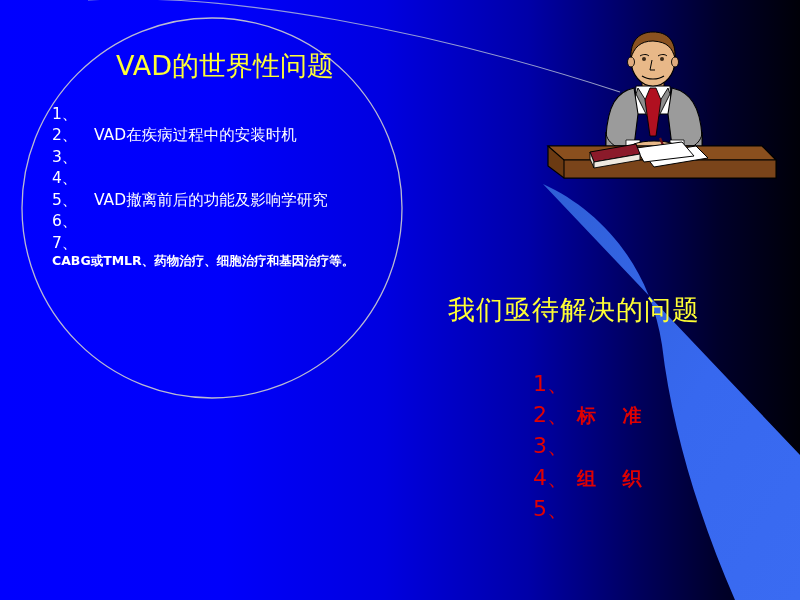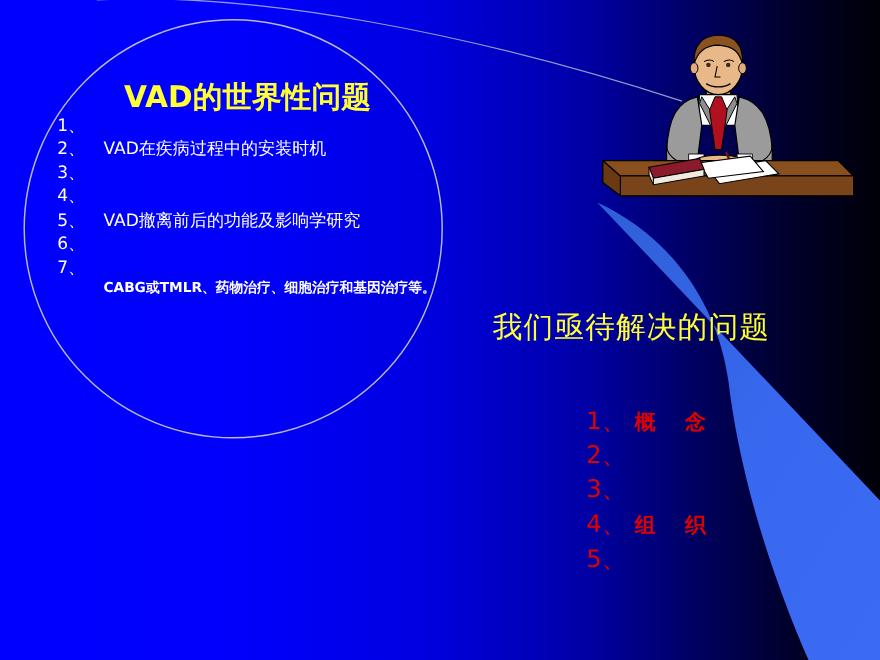--- a/index.html
+++ b/index.html
@@ -26,26 +26,26 @@
   }
 
   
   .left-panel {
     position: absolute;
     left: 0; top: 0;
     width: 430px; height: 420px;
   }
   .left-title {
     position: absolute;
-    left: 60px; top: 75px;
+    left: 60px; top: 52px;
     width: 330px;
     text-align: center;
     color: #ffff33;
     font-size: 27px;
-    font-weight: bold;
+    font-weight: normal;
     letter-spacing: 0px;
     line-height: 1.05;
     white-space: nowrap;
     font-family: "DejaVu Sans", "Liberation Sans", sans-serif;
   }
   .left-list {
     position: absolute;
     left: 52px; top: 104px;
     width: 360px;
   }
@@ -66,30 +66,29 @@
   }
   .li-text {
     flex: 1 1 auto;
     padding-left: 2px;
   }
   .li-sub {
     color: #ffffff;
     font-size: 12.5px;
     font-weight: bold;
     line-height: 1.2;
-    margin-left: 42px;
     margin-top: -1px;
     width: 310px;
     font-family: "DejaVu Sans", "Liberation Sans", sans-serif;
   }
 
   
   .right-title {
     position: absolute;
-    left: 448px; top: 279px;
+    left: 448px; top: 292px;
     color: #ffff33;
     font-size: 27px;
     font-weight: normal;
     white-space: nowrap;
     letter-spacing: 1px;
     font-family: "DejaVu Sans", "Liberation Sans", sans-serif;
   }
   .right-list {
     position: absolute;
     left: 533px; top: 368px;
@@ -250,25 +249,25 @@
 
     </div>
   </div>
 
   <div class="right-title">我们亟待解决的问题</div>
 
   <div class="right-list">
 
     <div class="r-row">
       <span class="r-num">1、</span>
-      <span class="r-label">概 念</span>
     </div>
 
     <div class="r-row">
       <span class="r-num">2、</span>
+      <span class="r-label">标 准</span>
     </div>
 
     <div class="r-row">
       <span class="r-num">3、</span>
     </div>
 
     <div class="r-row">
       <span class="r-num">4、</span>
       <span class="r-label">组 织</span>
     </div>

